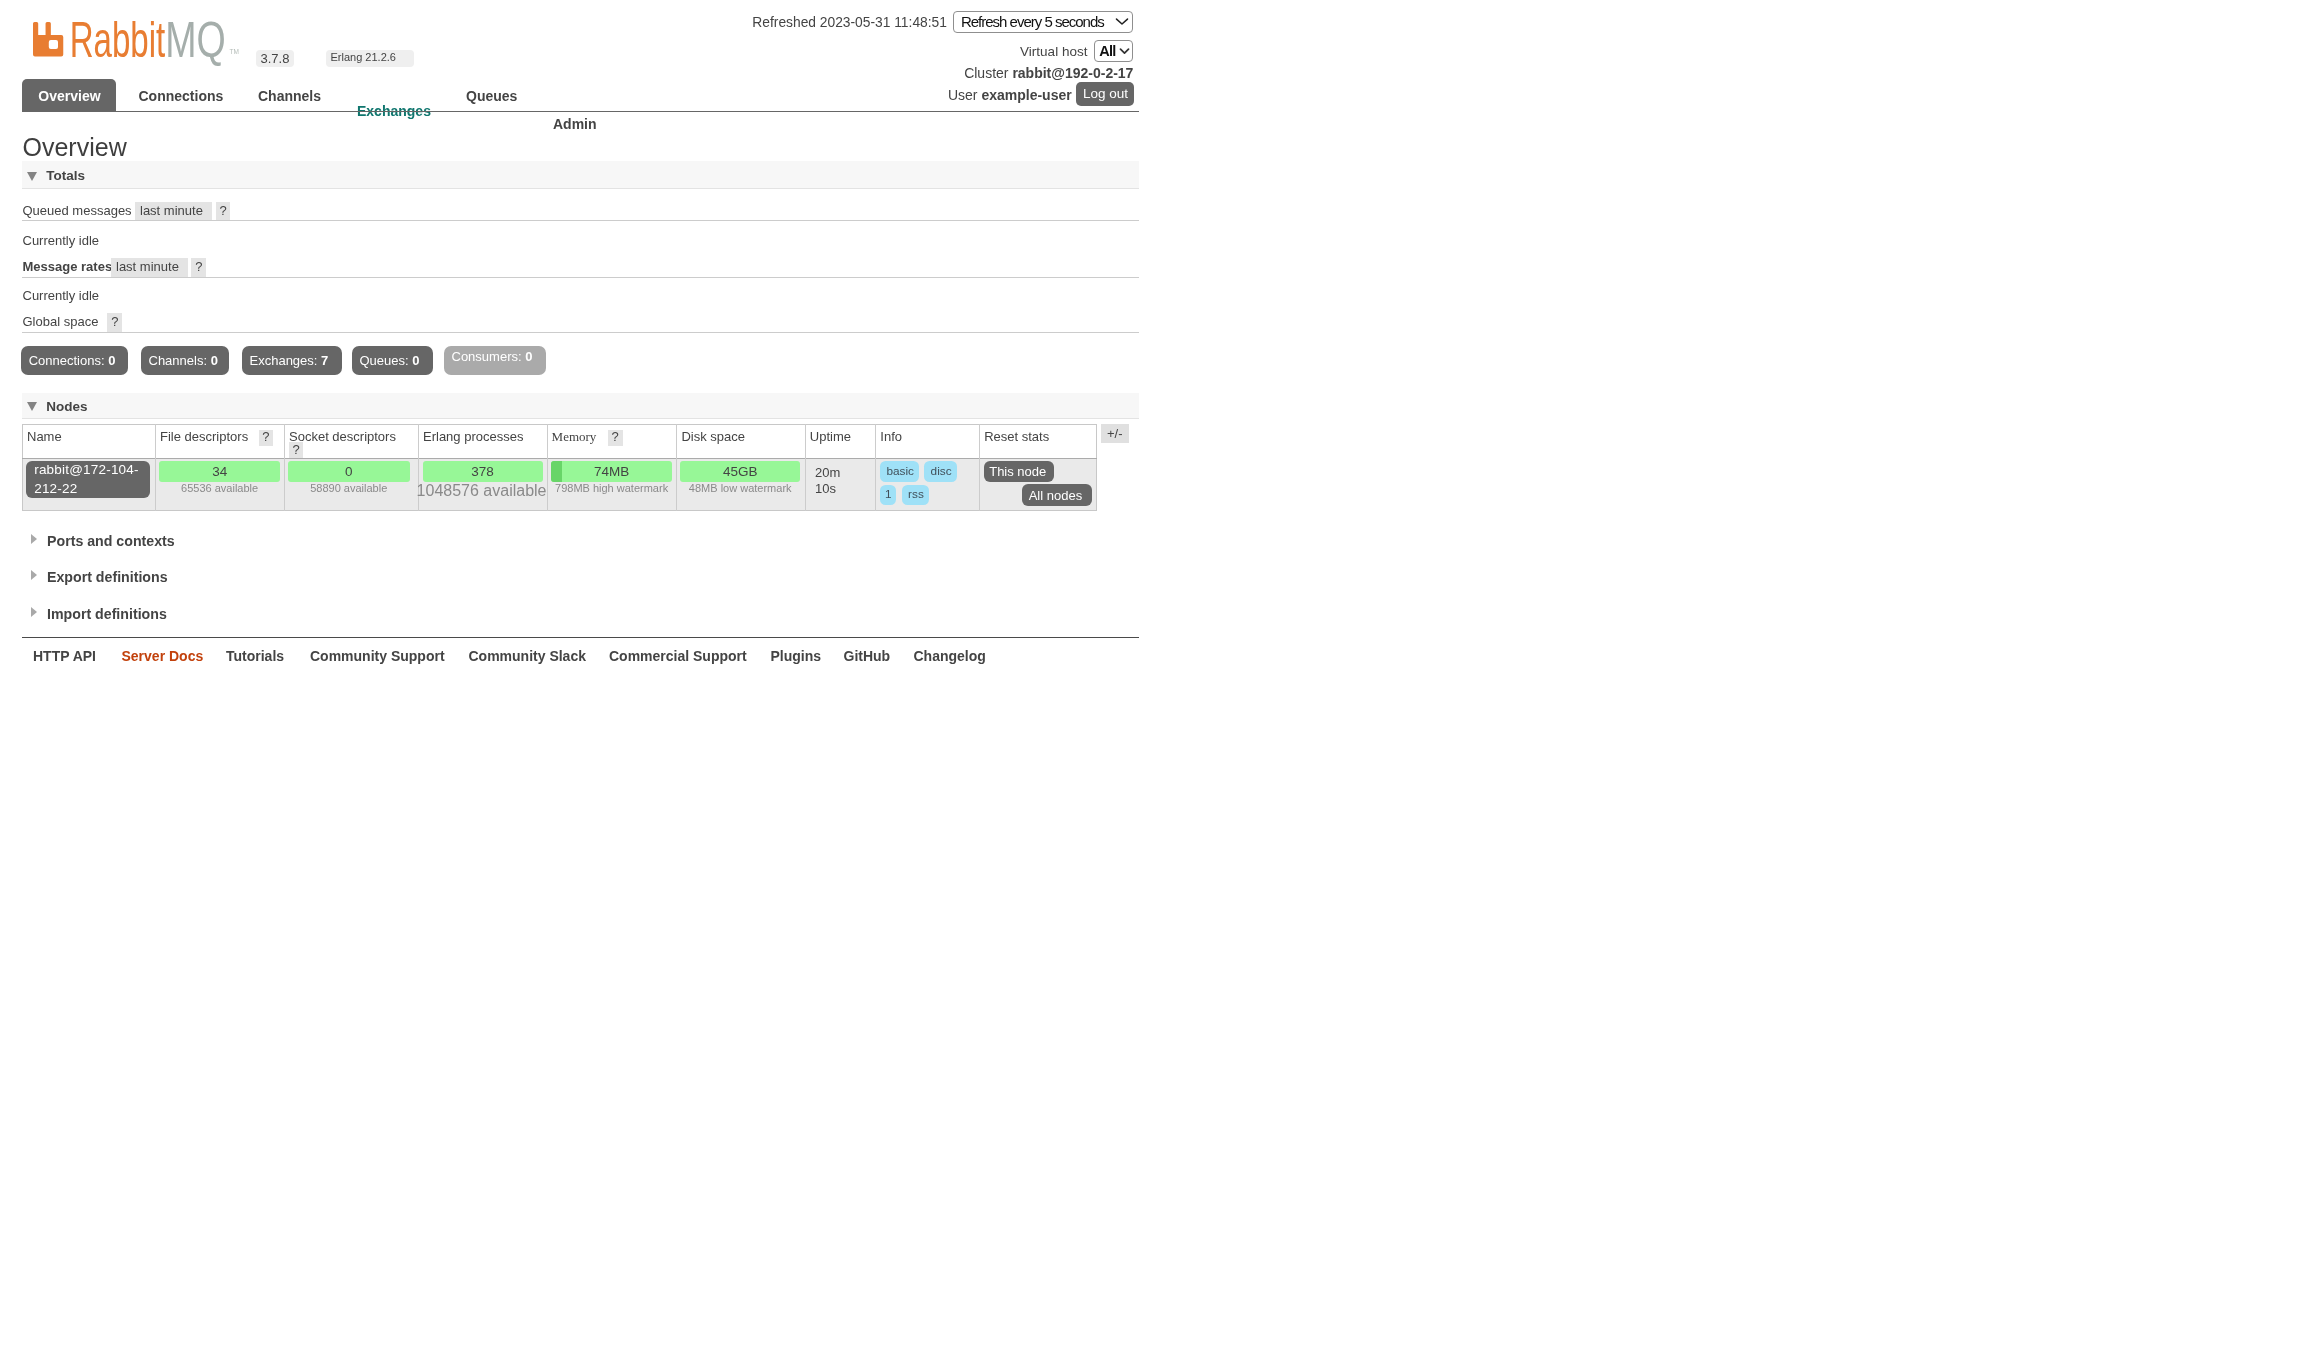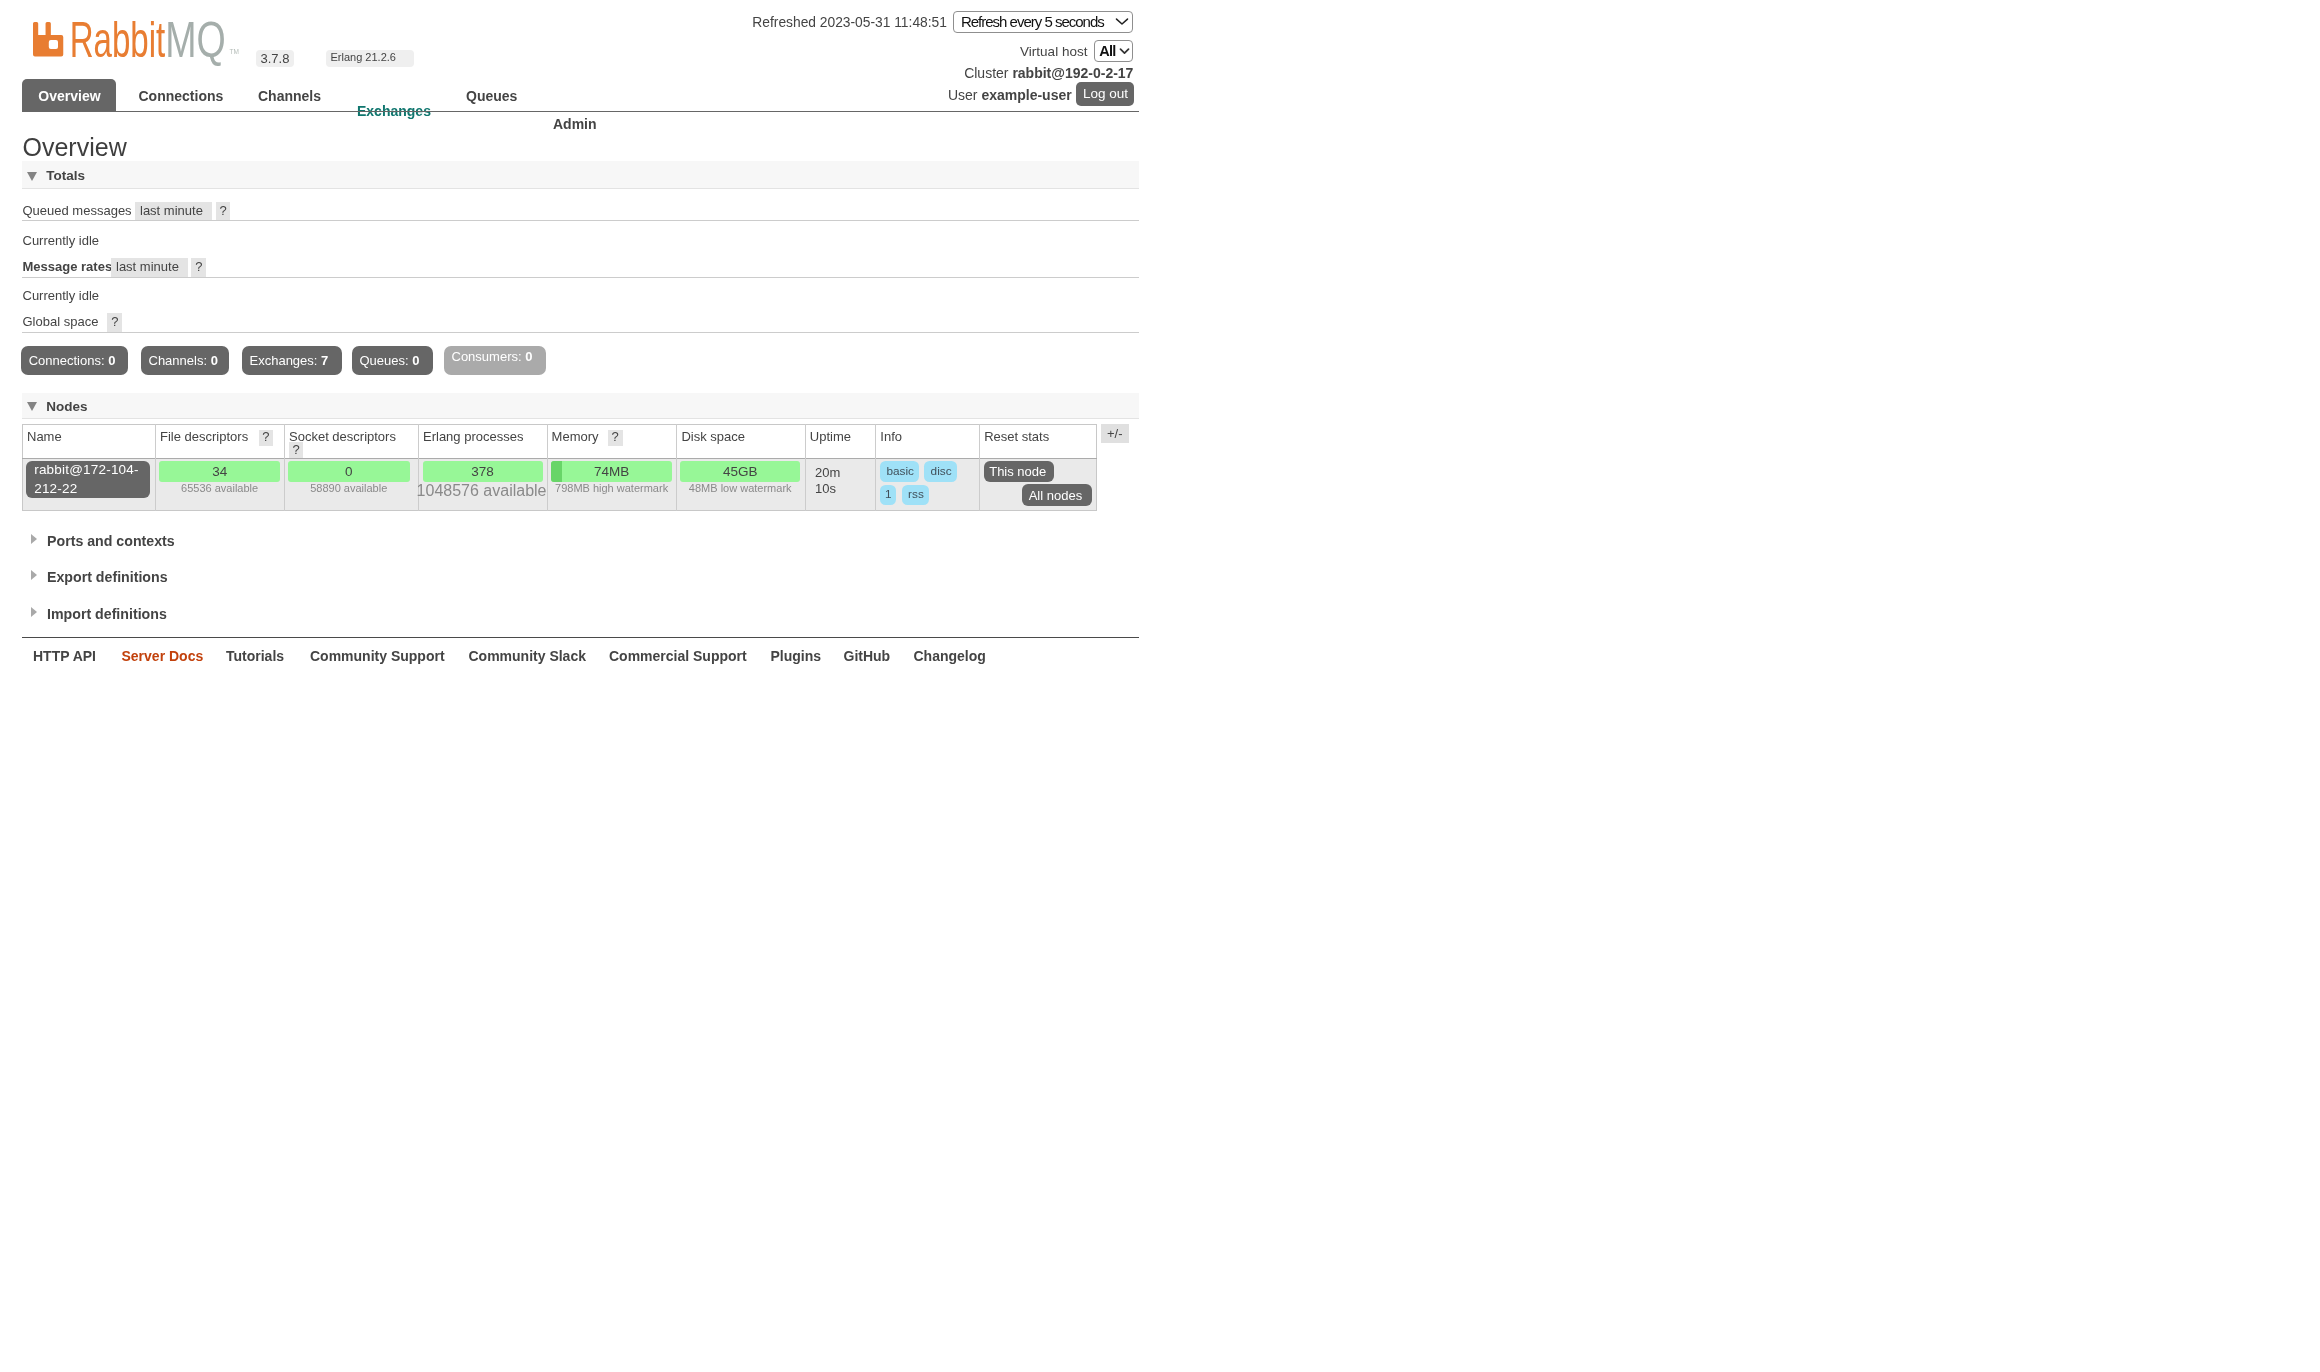--- a/index.html
+++ b/index.html
@@ -94,21 +94,21 @@
 <div class="t" style="left:875.3px;top:424.4px;width:1px;height:87.0px;background:#ccc;"></div>
 <div class="t" style="left:979.2px;top:424.4px;width:1px;height:87.0px;background:#ccc;"></div>
 <div class="t" style="line-height:1;font-size:13px;left:27px;top:429.7px;color:#444;">Name</div>
 <div class="t" style="line-height:1;font-size:13px;left:160px;top:429.7px;color:#444;">File descriptors</div>
 <div class="t" style="left:258.7px;top:429.6px;width:14.5px;height:16px;background:#e4e4e4;"></div>
 <div class="t" style="line-height:1;font-size:13px;left:262.3px;top:429.7px;color:#444;">?</div>
 <div class="t" style="line-height:1;font-size:13px;left:289px;top:429.7px;color:#444;">Socket descriptors</div>
 <div class="t" style="left:288.7px;top:441.6px;width:14.3px;height:16.1px;background:#e4e4e4;"></div>
 <div class="t" style="line-height:1;font-size:13px;left:292.6px;top:443.0px;color:#444;">?</div>
 <div class="t" style="line-height:1;font-size:13px;left:423px;top:429.7px;color:#444;">Erlang processes</div>
-<div class="t" style="line-height:1;font-size:13px;left:551.6px;top:429.7px;color:#444;">Memory</div>
+<div class="t" style="line-height:1;font-size:13px;left:551.6px;top:429.7px;color:#444;font-family:Liberation Serif, serif;">Memory</div>
 <div class="t" style="left:608px;top:429.6px;width:14.5px;height:16px;background:#e4e4e4;"></div>
 <div class="t" style="line-height:1;font-size:13px;left:611.6px;top:429.7px;color:#444;">?</div>
 <div class="t" style="line-height:1;font-size:13px;left:681.4px;top:429.7px;color:#444;">Disk space</div>
 <div class="t" style="line-height:1;font-size:13px;left:809.8px;top:429.7px;color:#444;">Uptime</div>
 <div class="t" style="line-height:1;font-size:13px;left:880.3px;top:429.7px;color:#444;">Info</div>
 <div class="t" style="line-height:1;font-size:13px;left:984.2px;top:429.7px;color:#444;">Reset stats</div>
 <div class="t" style="left:1101.1px;top:423.7px;width:27.9px;height:19px;background:#e0e0e0;"></div>
 <div class="t" style="line-height:1;font-size:13px;left:1107px;top:426.8px;color:#444;">+/-</div>
 <div class="t" style="left:25.6px;top:460.6px;width:124.6px;height:37.5px;background:#666;border-radius:6px;"></div>
 <div class="t" style="left:34.2px;top:461.4px;font-size:13.5px;letter-spacing:0.2px;line-height:18.4px;color:#fff;">rabbit@172-104-<br>212-22</div>

